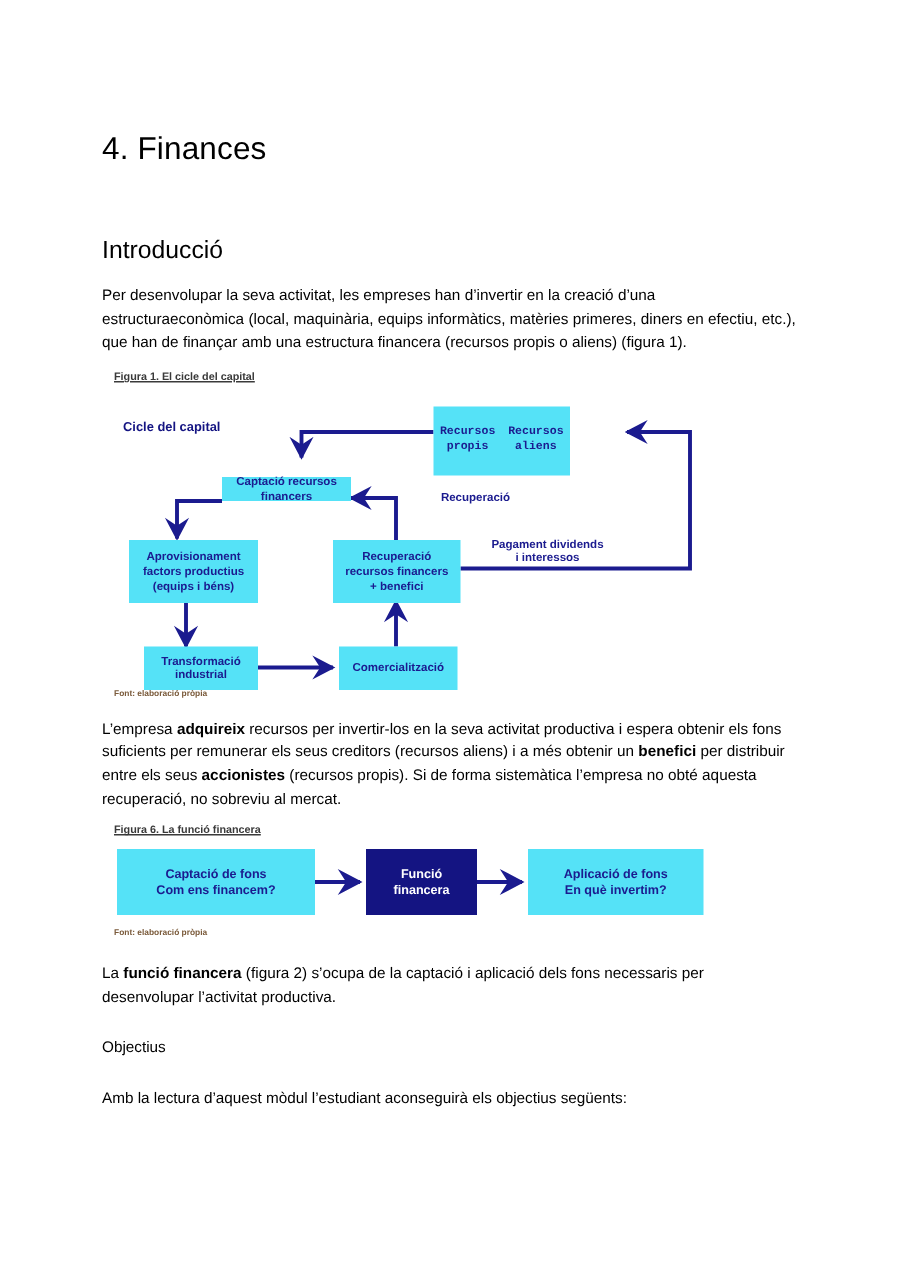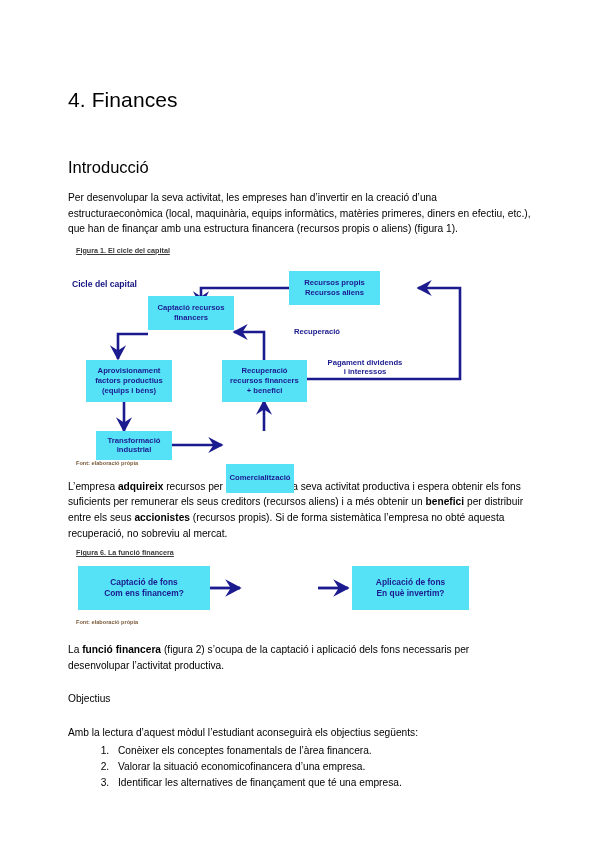--- a/index.html
+++ b/index.html
@@ -139,28 +139,28 @@
           <path d="M104,190 L154,190" marker-end="url(#ah)"></path>
 
           <path d="M196,176 L196,146" marker-end="url(#ah)"></path>
 
           <path d="M196,105 L196,77 L166,77" marker-end="url(#ah)"></path>
 
           <path d="M239,124 L392,124 L392,33 L350,33" marker-end="url(#ah)"></path>
         </g>
       </svg>
 
-      <div class="cycle-title" style="left:4px; top:24px;text-align:right;">Cicle del capital</div>
-
-      <div class="node" style="left:221px; top:16px; width:91px; height:34px; flex-direction:column;">
+      <div class="cycle-title" style="left:14px; top:24px;text-align:right;">Cicle del capital</div>
+
+      <div class="node" style="left:221px; top:16px; width:91px; height:46px; flex-direction:row;font-family:Liberation Mono, monospace;">
         <span>Recursos propis</span>
         <span>Recursos aliens</span>
       </div>
 
-      <div class="node" style="left:80px; top:41px; width:86px; height:34px; flex-direction:column;">
+      <div class="node" style="left:80px; top:63px; width:86px; height:16px; flex-direction:column;">
         <span>Captació recursos</span>
         <span>financers</span>
       </div>
 
       <div class="node" style="left:18px; top:105px; width:86px; height:42px; flex-direction:column;">
         <span>Aprovisionament</span>
         <span>factors productius</span>
         <span>(equips i béns)</span>
       </div>
 
@@ -168,21 +168,21 @@
         <span>Recuperació</span>
         <span>recursos financers</span>
         <span>+ benefici</span>
       </div>
 
       <div class="node" style="left:28px; top:176px; width:76px; height:29px; flex-direction:column;">
         <span>Transformació</span>
         <span>industrial</span>
       </div>
 
-      <div class="node" style="left:158px; top:176px; width:68px; height:29px;margin-top:33px;">
+      <div class="node" style="left:158px; top:176px; width:79px; height:29px;">
         <span>Comercialització</span>
       </div>
 
       <div class="free-label" style="left:214px; top:72px; width:70px;">Recuperació</div>
 
       <div class="free-label" style="left:243px; top:103px; width:108px;">
         <span>Pagament dividends</span><br>
         <span>i interessos</span>
       </div>
     </div>
@@ -206,35 +206,34 @@
           <path d="M142,31 L172,31" marker-end="url(#ah2)"></path>
           <path d="M250,31 L280,31" marker-end="url(#ah2)"></path>
         </g>
       </svg>
 
       <div class="node" style="left:10px; top:9px; width:132px; height:44px; flex-direction:column; font-size:8.4px; line-height:11px;">
         <span>Captació de fons</span>
         <span>Com ens financem?</span>
       </div>
 
+      <div class="node dark" style="left:176px; top:9px; width:74px; height:44px; flex-direction:column; font-size:8.4px; line-height:11px;">
+        <span>Funció</span>
+        <span>financera</span>
+      </div>
 
       <div class="node" style="left:284px; top:9px; width:117px; height:44px; flex-direction:column; font-size:8.4px; line-height:11px;">
         <span>Aplicació de fons</span>
         <span>En què invertim?</span>
       </div>
     </div>
 
     <p class="fig-source">Font: elaboració pròpia</p>
   </div>
 
   <p class="body" style="margin-top:17px;"><span>La </span><b>funció financera</b><span> (figura 2) s’ocupa de la captació i aplicació dels fons necessaris per desenvolupar l’activitat productiva.</span></p>
 
   <p class="plain-label">Objectius</p>
 
   <p class="plain-label">Amb la lectura d’aquest mòdul l’estudiant aconseguirà els objectius següents:</p>
 
-  <ol class="objectius">
-    <li>Conèixer els conceptes fonamentals de l’àrea financera.</li>
-    <li>Valorar la situació economicofinancera d’una empresa.</li>
-    <li>Identificar les alternatives de finançament que té una empresa.</li>
-  </ol>
 
 </div>
 
 </body></html>

